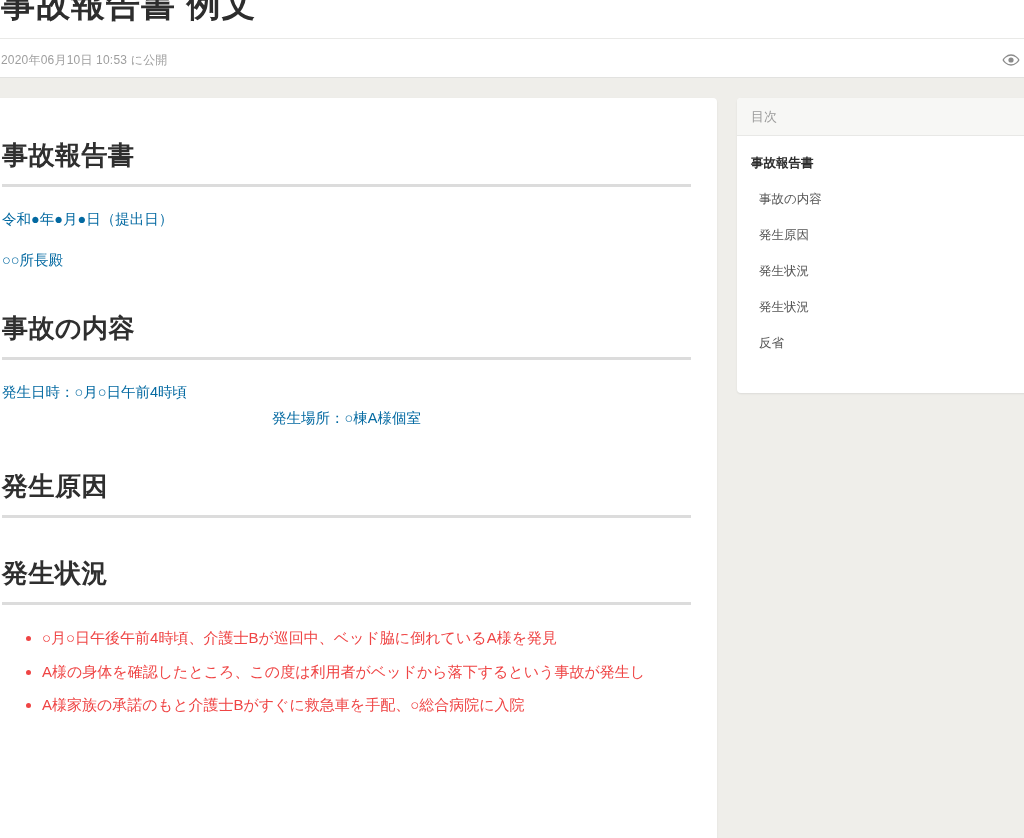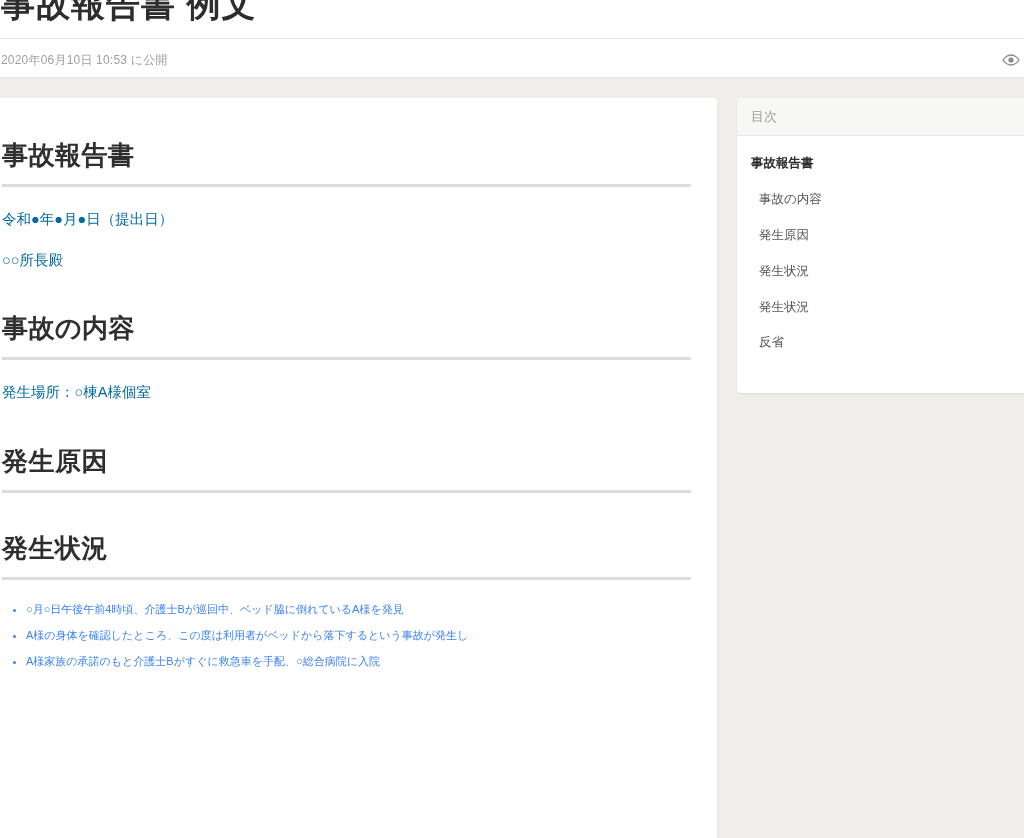--- a/index.html
+++ b/index.html
@@ -89,24 +89,25 @@
     font-size: 14.5px;
     line-height: 1.75;
     color: #0369a1;
     margin: 15px 0;
   }
   .article-card ul {
     margin: 20px 0 20px 0;
     padding-left: 24px;
   }
   .article-card li {
-    font-size: 11px;
+    font-size: 15px;
     line-height: 1.75;
-    color: #3b82f6;
+    color: #ef4444;
     margin-bottom: 7px;
+    margin-left: 16px;
   }
 
   
   .toc-card {
     position: absolute;
     left: 737px;
     top: 98px;
     width: 300px;
     height: 295px;
     background: #ffffff;
@@ -121,21 +122,21 @@
     border-bottom: 1px solid #e8e8e6;
     border-radius: 4px 4px 0 0;
     font-size: 13px;
     color: #9b9b9b;
   }
   .toc-list {
     list-style: none;
     padding: 17px 14px 18px 14px;
   }
   .toc-list li { margin-bottom: 17px; }
-  .toc-list li:last-child { margin-bottom: 0; font-family: Liberation Mono, monospace; }
+  .toc-list li:last-child { margin-bottom: 0; }
   .toc-list a {
     text-decoration: none;
     font-size: 12.5px;
     color: #555555;
     cursor: pointer;
   }
   .toc-list li.toc-top a {
     font-weight: 700;
     color: #2d2d2d;
   }
@@ -163,21 +164,22 @@
   <div class="page-panel"></div>
 
   <article class="article-card">
     <h2>事故報告書</h2>
 
     <p>令和●年●月●日（提出日）</p>
     <p>○○所長殿</p>
 
     <h2>事故の内容</h2>
     <p>
-      <span style="display:block;">発生場所：○棟A様個室</span>
+      <span style="display:block;">発生日時：○月○日午前4時頃</span>
+      <span style="display:block;text-align:center;">発生場所：○棟A様個室</span>
     </p>
 
     <h2>発生原因</h2>
 
     <h2>発生状況</h2>
     <ul>
       <li>○月○日午後午前4時頃、介護士Bが巡回中、ベッド脇に倒れているA様を発見</li>
       <li>A様の身体を確認したところ、この度は利用者がベッドから落下するという事故が発生し</li>
       <li>A様家族の承諾のもと介護士Bがすぐに救急車を手配、○総合病院に入院</li>
     </ul>

